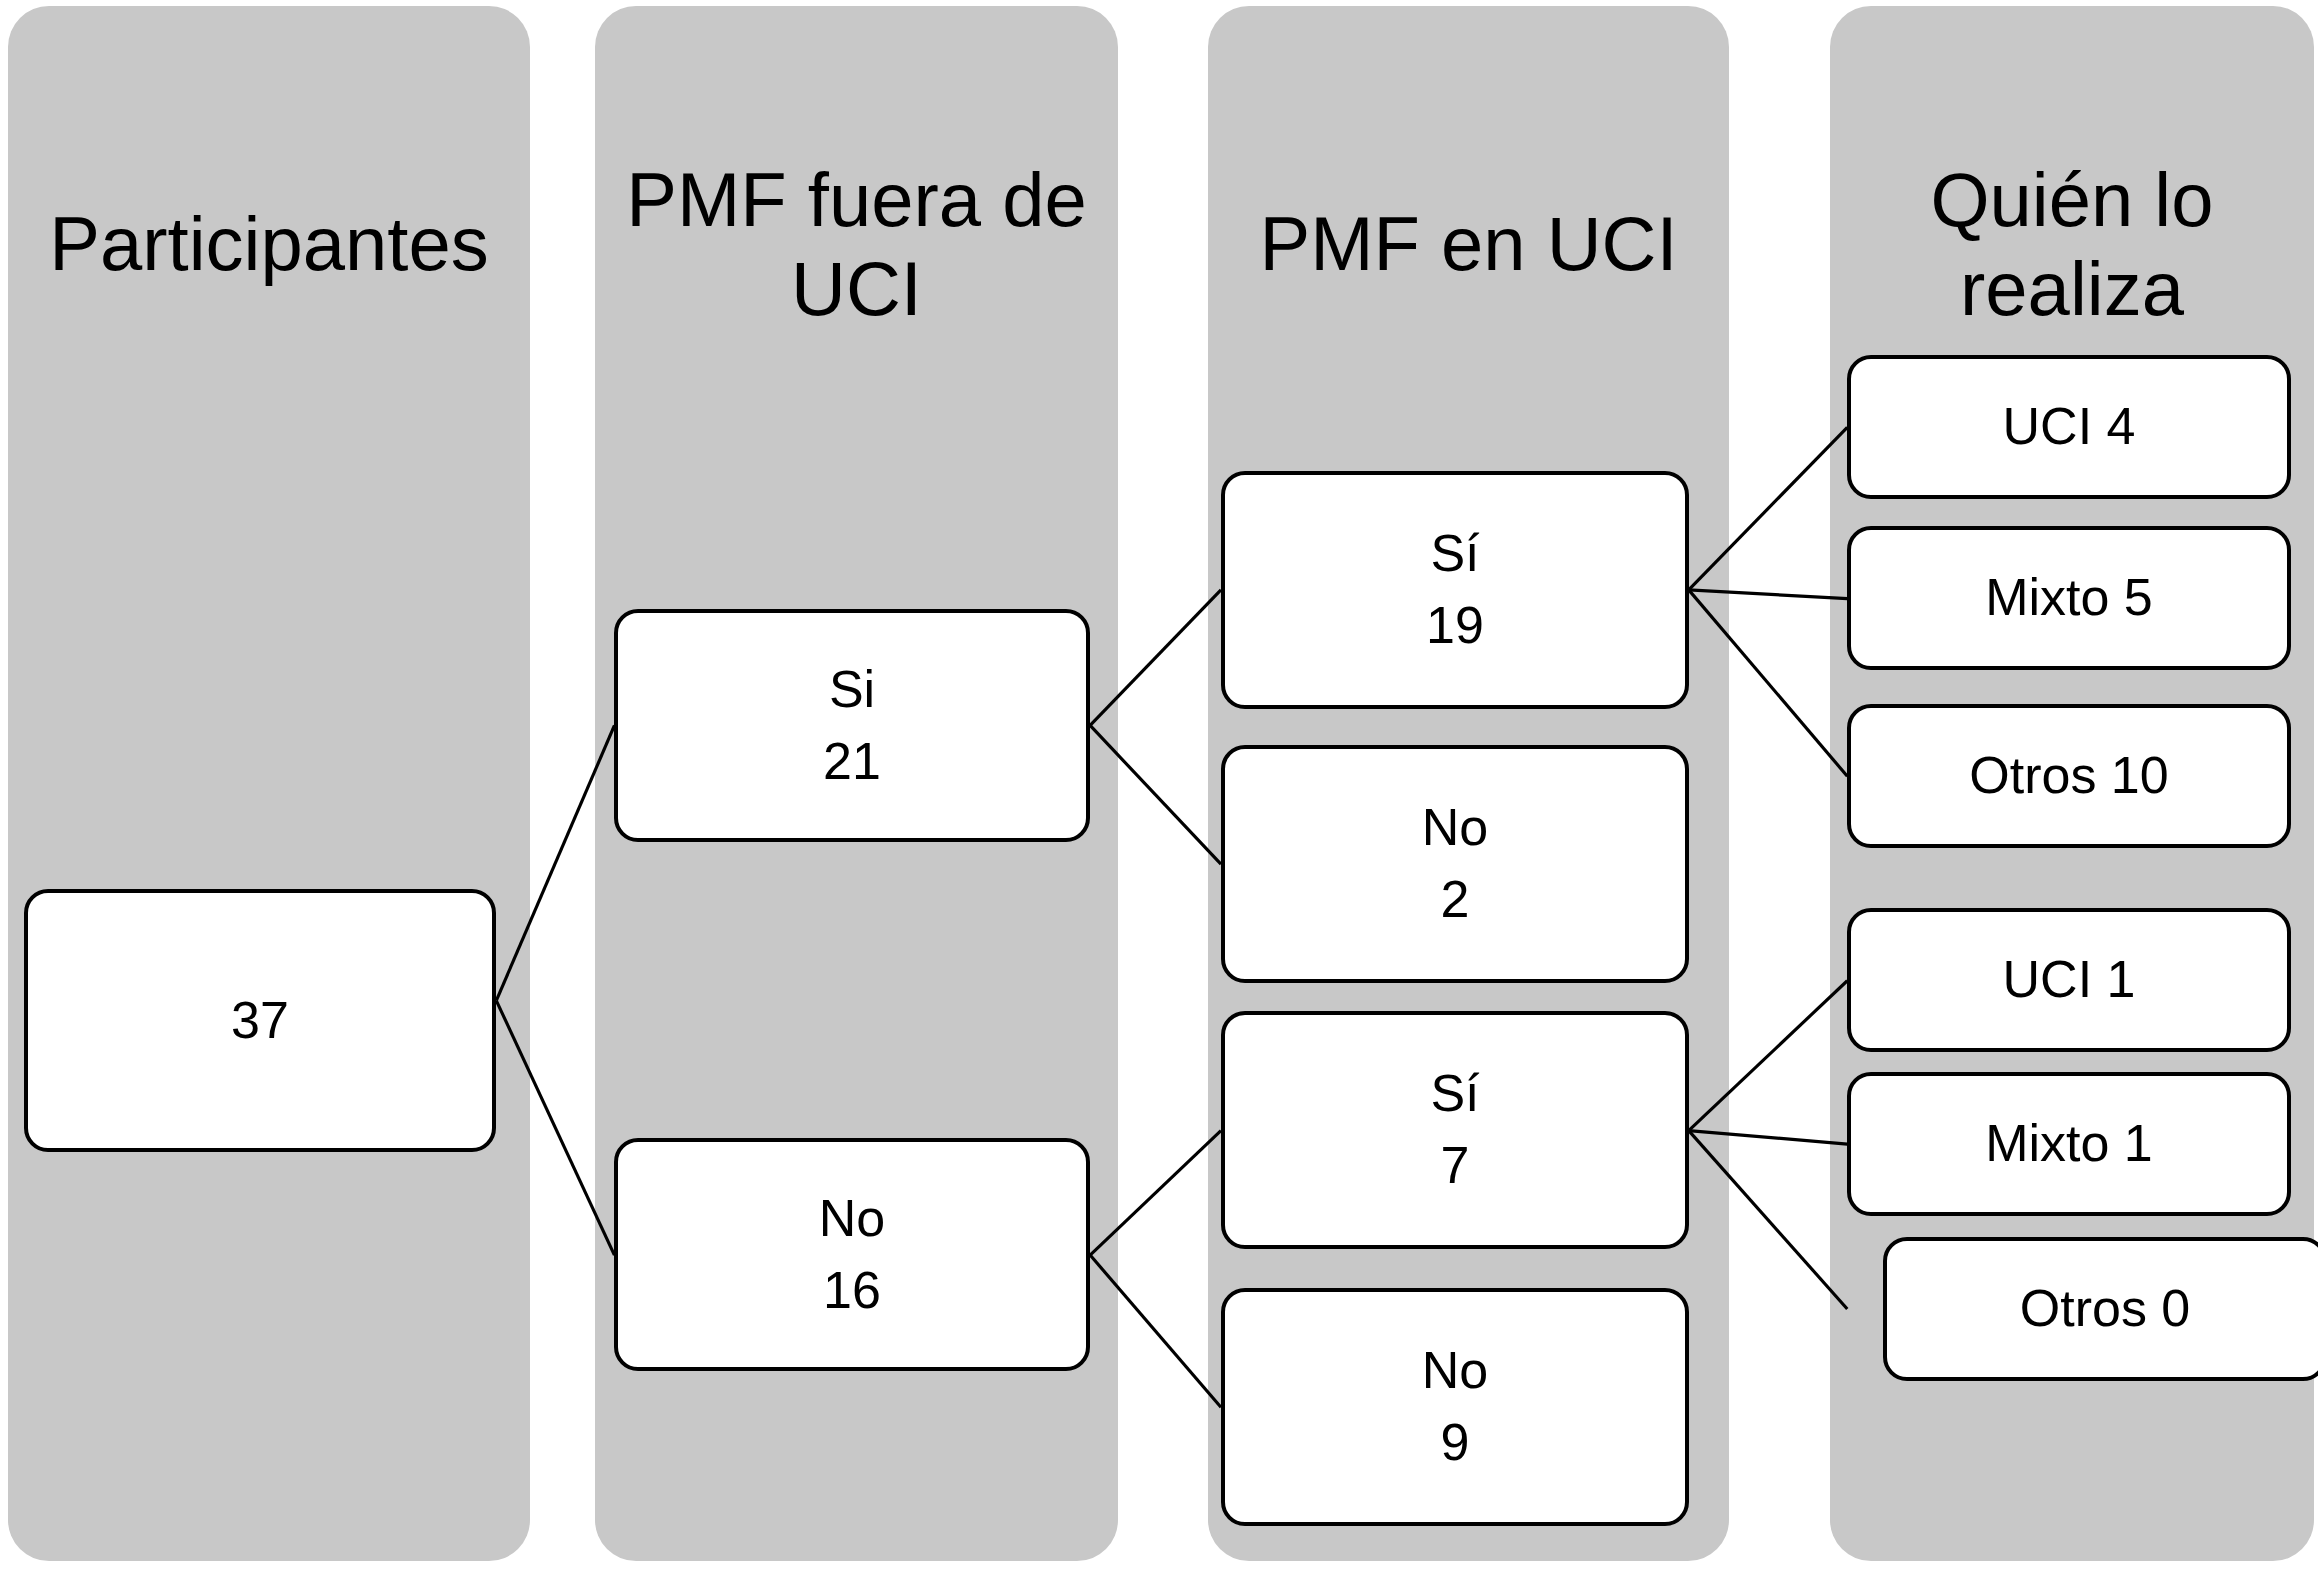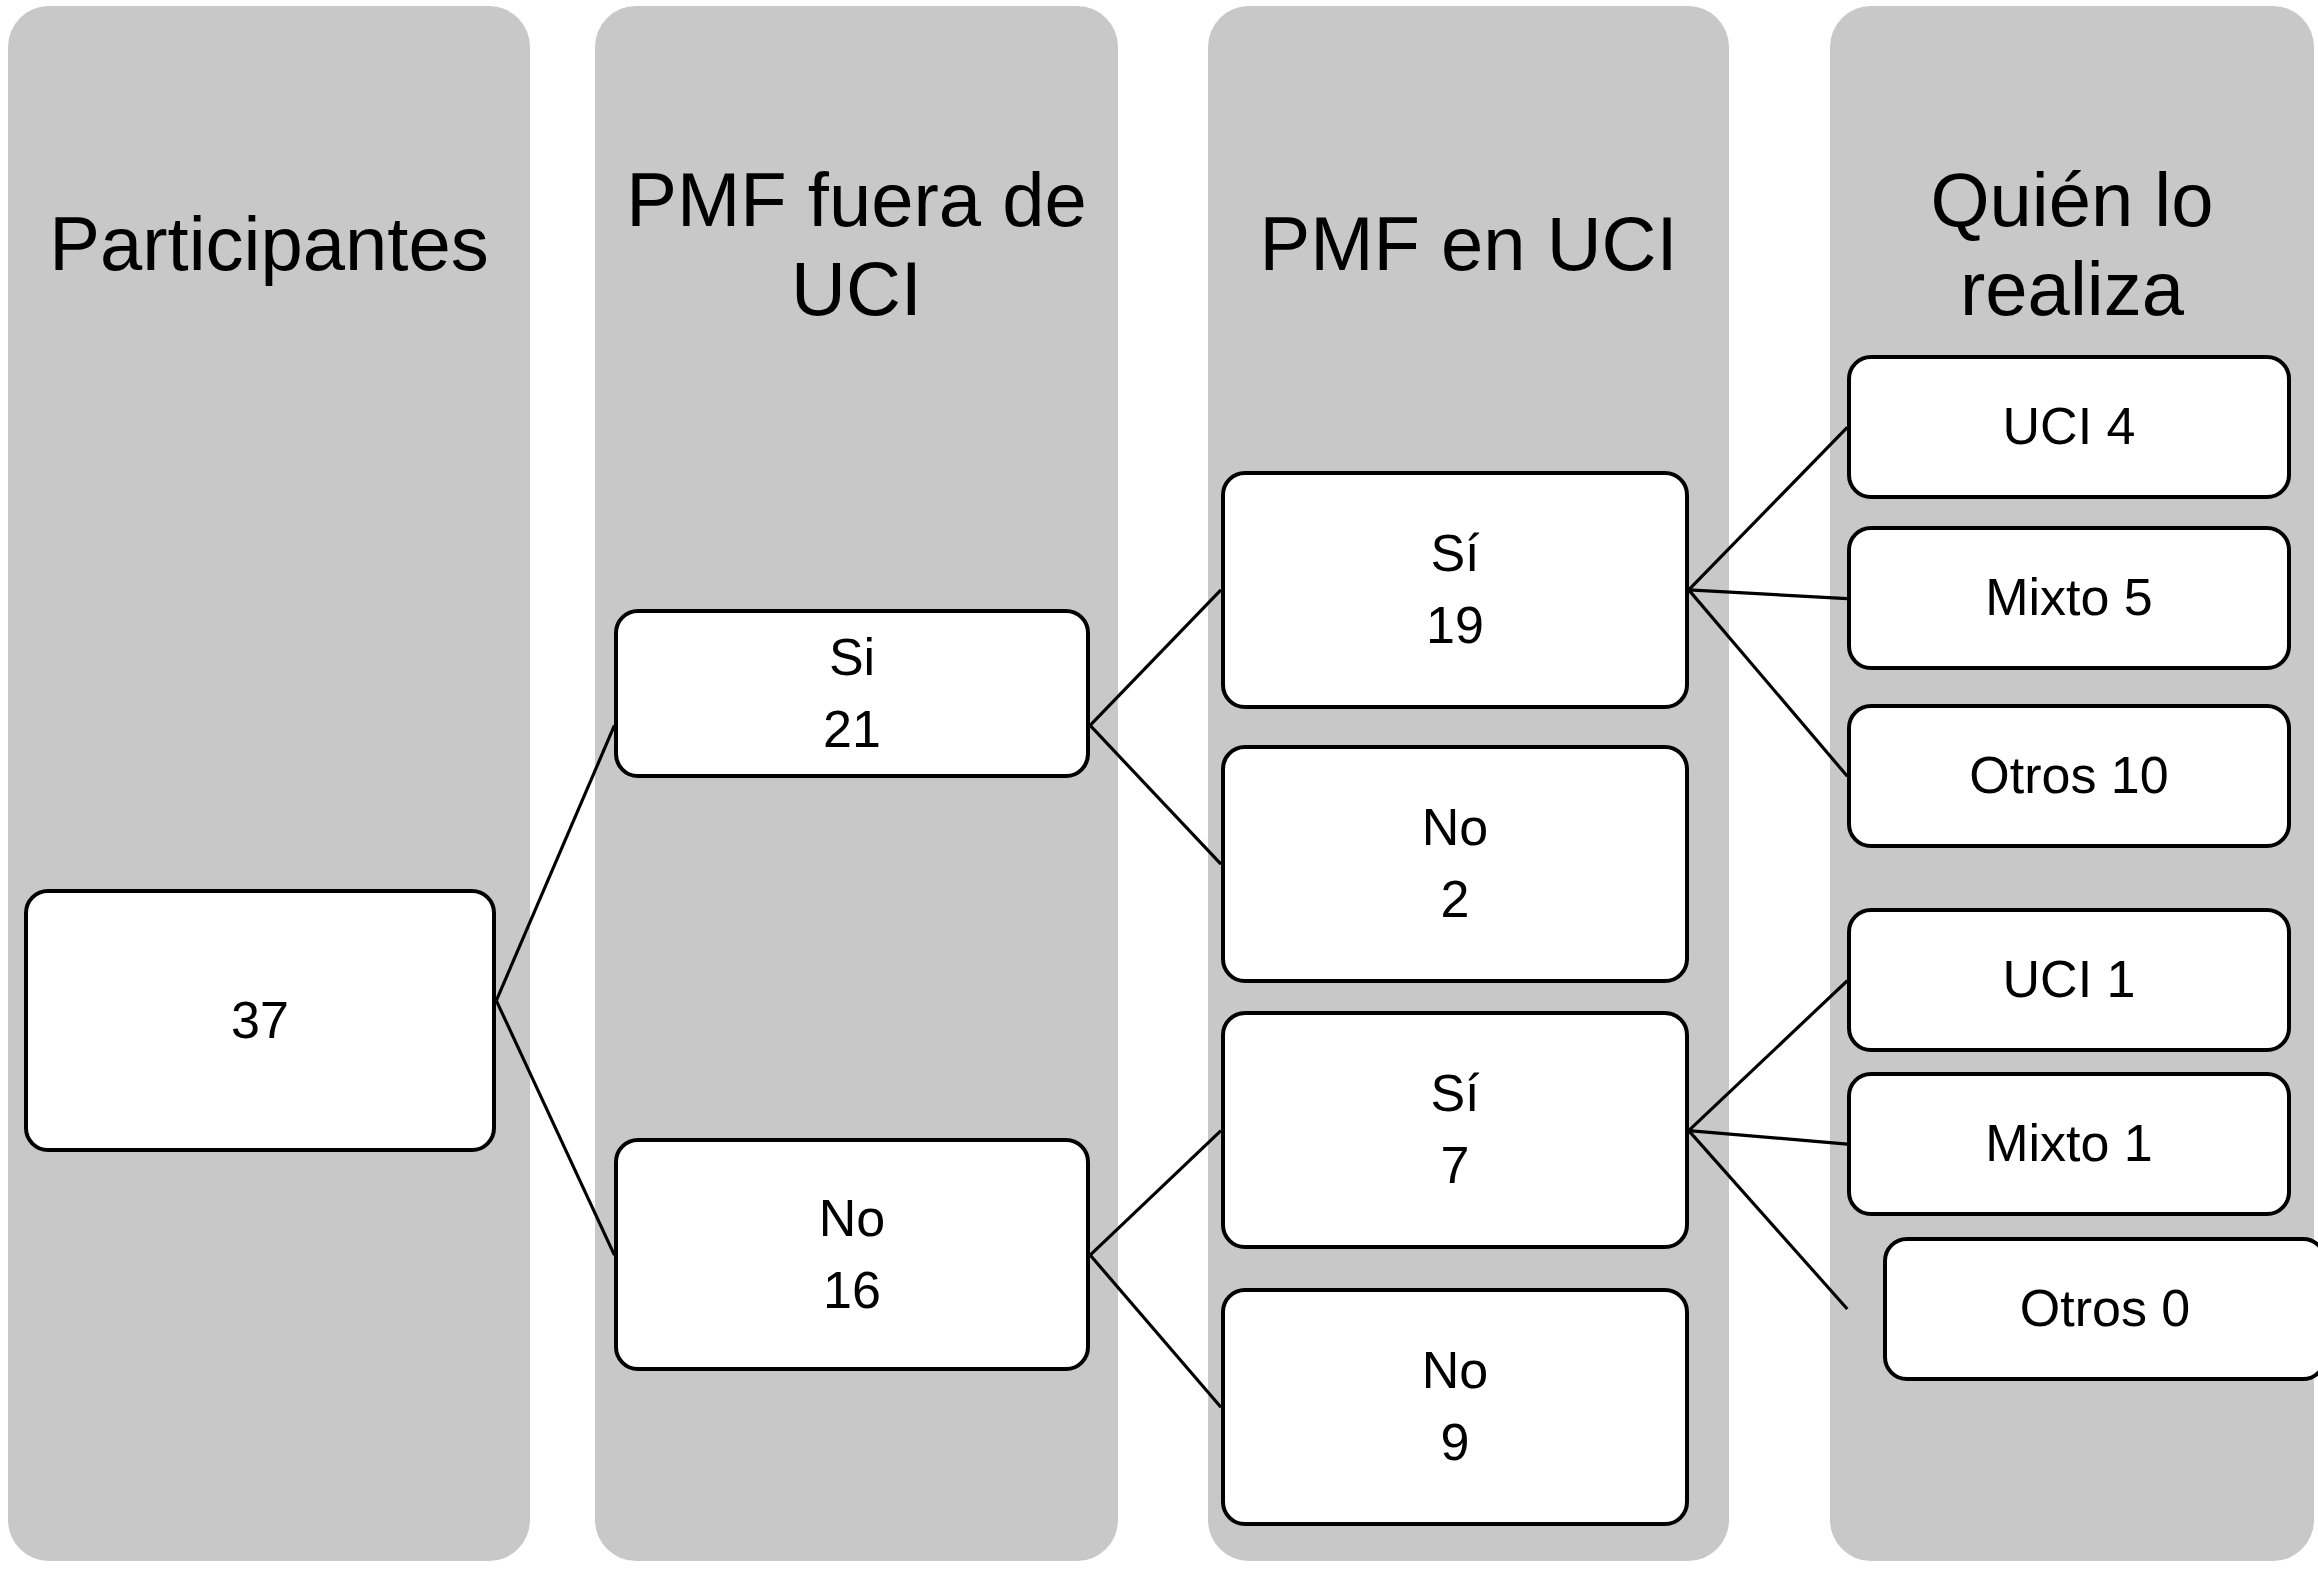--- a/index.html
+++ b/index.html
@@ -38,21 +38,21 @@
     background:#ffffff;
     border:4px solid #000000;
     border-radius:24px;
     box-sizing:border-box;
     display:flex;align-items:center;justify-content:center;
     text-align:center;
     font-size:52px;line-height:1.38;
     z-index:2;
   }
   .n-37{left:24px;top:889px;width:472px;height:263px;}
-  .n-si21{left:614px;top:609px;width:476px;height:169px;}
+  .n-si21{left:614px;top:609px;width:476px;height:233px;}
   .n-no16{left:614px;top:1138px;width:476px;height:233px;}
   .n-si19{left:1221px;top:471px;width:468px;height:238px;}
   .n-no2{left:1221px;top:745px;width:468px;height:238px;}
   .n-si7{left:1221px;top:1011px;width:468px;height:238px;}
   .n-no9{left:1221px;top:1288px;width:468px;height:238px;}
   .n-uci4{left:1847px;top:355px;width:444px;height:144px;}
   .n-mixto5{left:1847px;top:526px;width:444px;height:144px;}
   .n-otros10{left:1847px;top:704px;width:444px;height:144px;text-align:center;}
   .n-uci6{left:1847px;top:908px;width:444px;height:144px;}
   .n-mixto1{left:1847px;top:1072px;width:444px;height:144px;}

